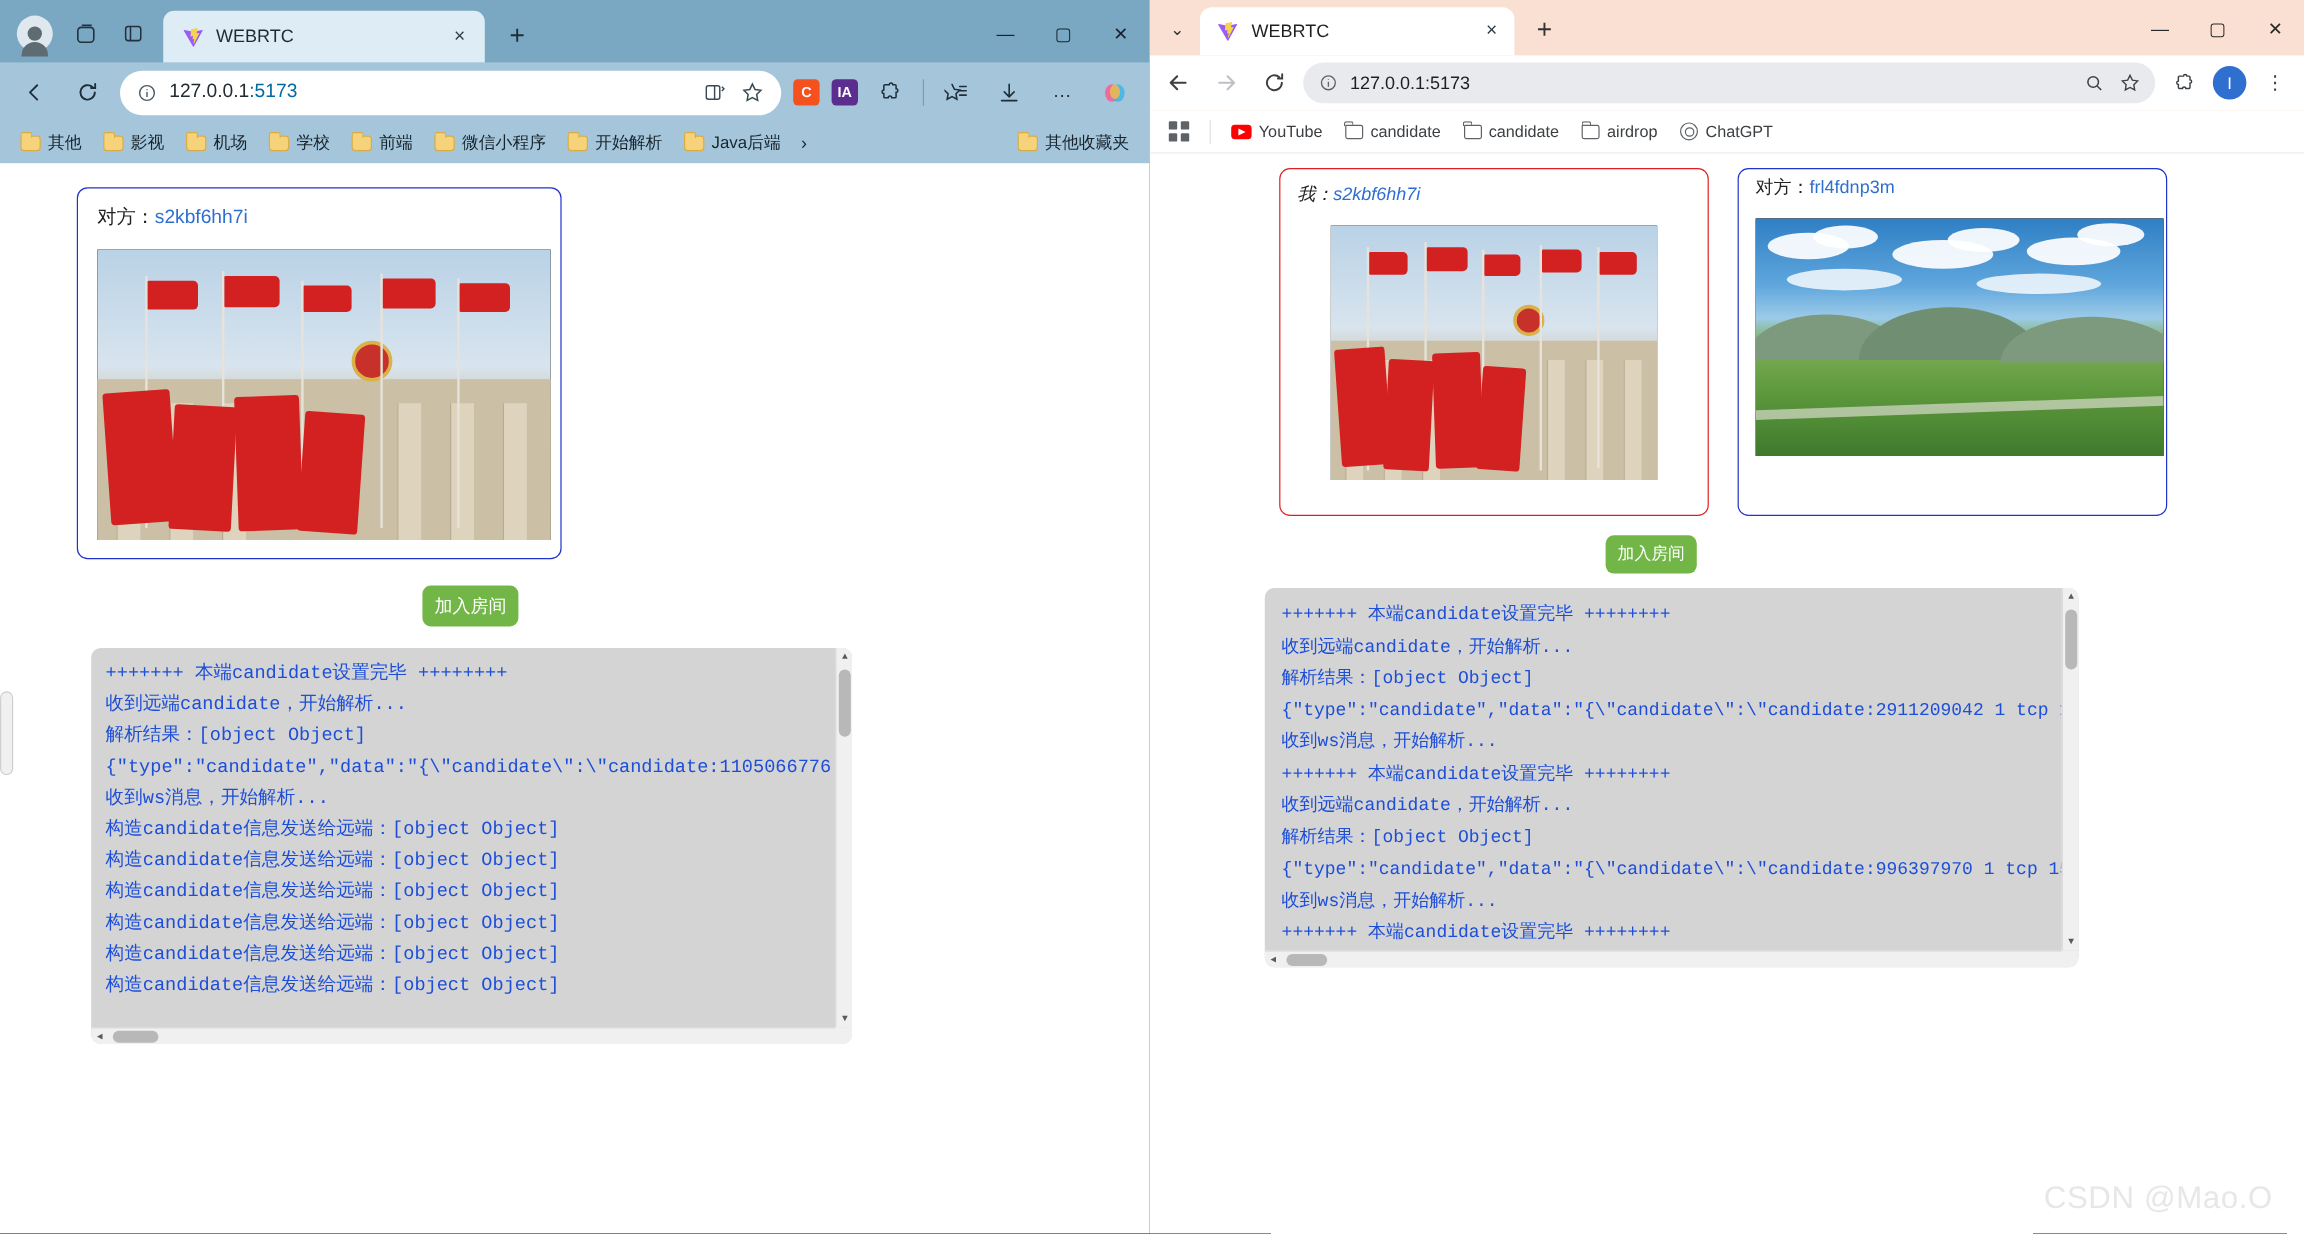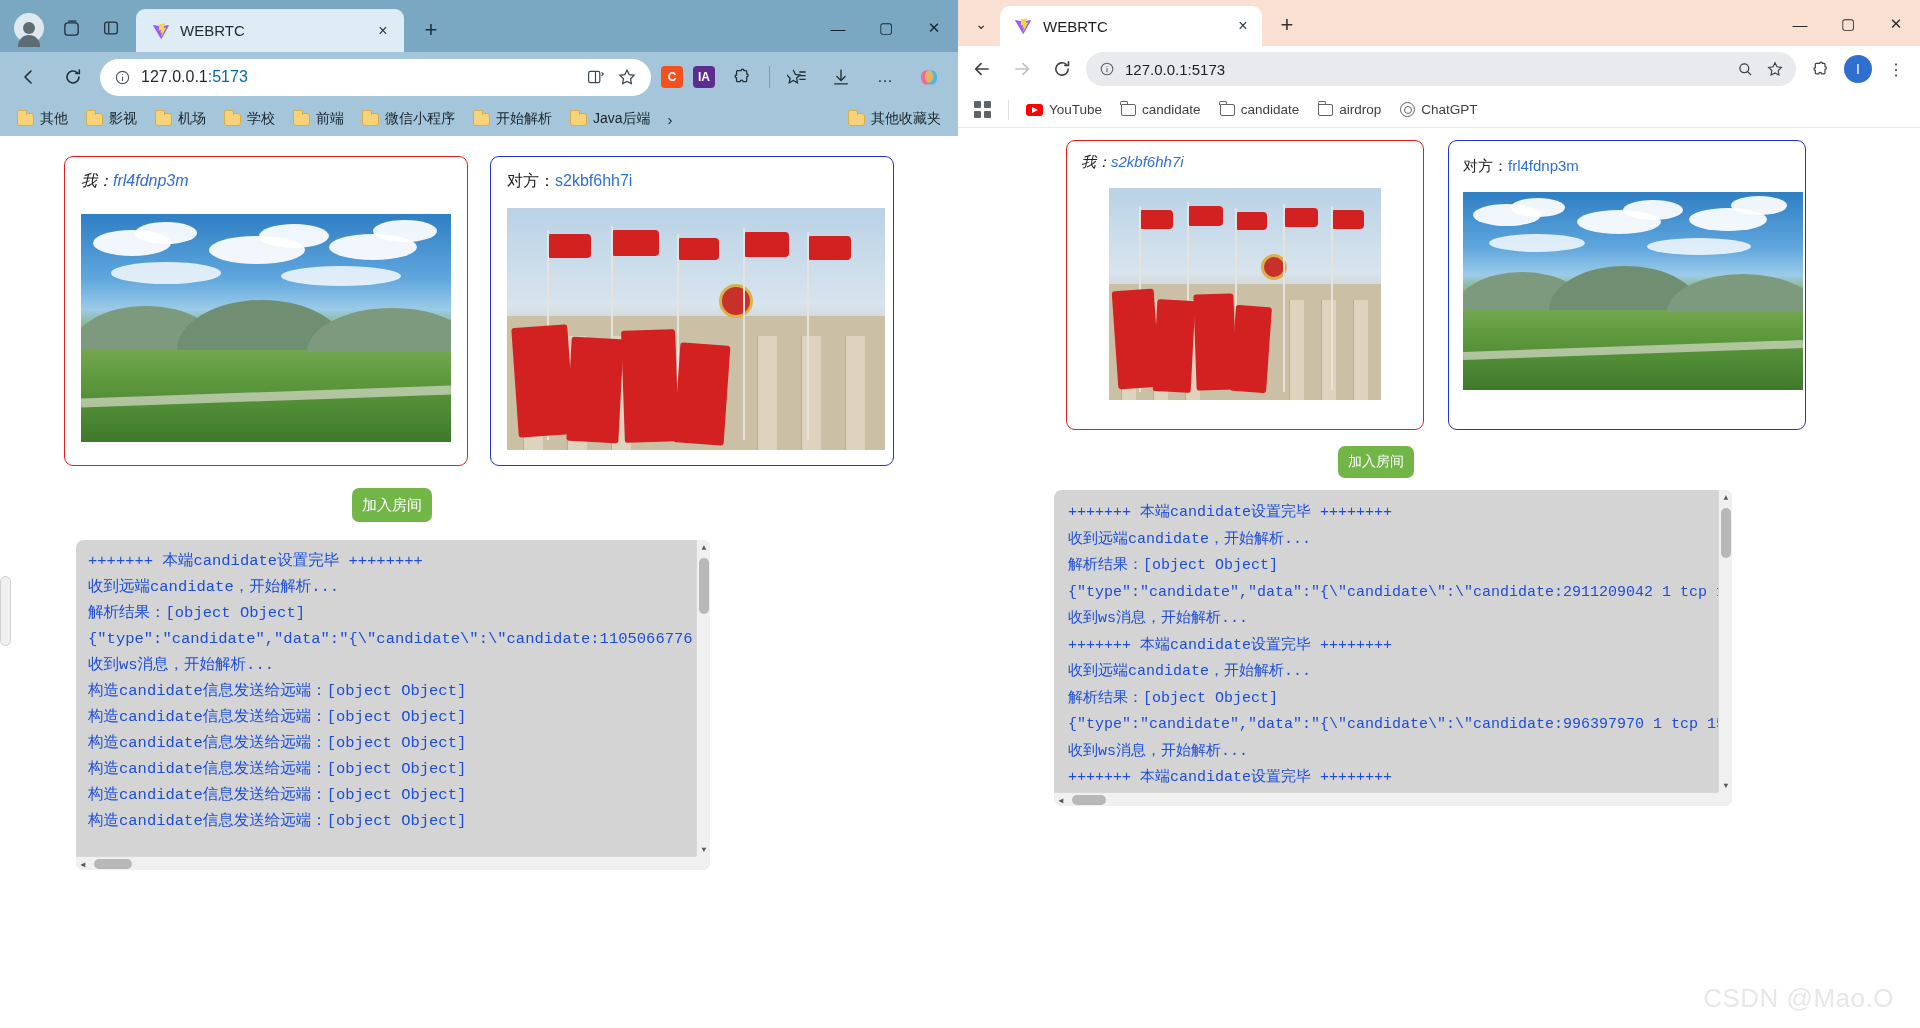--- a/index.html
+++ b/index.html
@@ -334,39 +334,20 @@
           <span class="bm-folder"></span>
           <span>其他收藏夹</span>
         </div>
     </div>
 
     <div class="edge-page">
       <div class="left-page-scroll"></div>
 
       <div class="app-row" style="position:absolute; left:64px; top:20px;">
 
-        <div class="peer-card me" style="width:404px; height:310px; padding:14px 16px;">
-          <div class="peer-label"><span>我：</span><span class="pid">frl4fdnp3m</span></div>
-          <div class="video-frame" style="width:370px; height:228px; margin-top:22px;">
-            <div class="scene-grass">
-              <div class="cloud" style="left:12px; top:16px; width:78px; height:26px;"></div>
-              <div class="cloud" style="left:54px; top:8px;  width:62px; height:22px;"></div>
-              <div class="cloud" style="left:128px;top:22px; width:96px; height:28px;"></div>
-              <div class="cloud" style="left:178px;top:10px; width:70px; height:24px;"></div>
-              <div class="cloud" style="left:248px;top:20px; width:88px; height:26px;"></div>
-              <div class="cloud" style="left:292px;top:6px;  width:64px; height:22px;"></div>
-              <div class="cloud" style="left:30px; top:48px; width:110px;height:22px; opacity:.8;"></div>
-              <div class="cloud" style="left:200px;top:52px; width:120px;height:20px; opacity:.8;"></div>
-              <div class="mountain" style="left:-10px; top:92px; width:150px; height:44px; background:#7d9a7e;"></div>
-              <div class="mountain" style="left:96px;  top:86px; width:170px; height:50px; background:#6f8e72;"></div>
-              <div class="mountain" style="left:226px; top:94px; width:170px; height:44px; background:#7d9a7e;"></div>
-              <div class="road" style="left:0; top:178px; width:370px; height:9px; transform: rotate(-2deg);"></div>
-            </div>
-          </div>
-        </div>
 
         <div class="peer-card other" style="width:404px; height:310px; padding:14px 16px;">
           <div class="peer-label"><span>对方：</span><span class="pid">s2kbf6hh7i</span></div>
           <div class="video-frame" style="width:378px; height:242px; margin-top:16px;">
             <div class="scene-flags">
               <div class="building" style="left:0; top:108px; width:378px; height:134px; background:#cbbfa6;"></div>
               <div class="pillar" style="left:16px;  top:128px; width:20px; height:114px;"></div>
               <div class="pillar" style="left:60px;  top:128px; width:20px; height:114px;"></div>
               <div class="pillar" style="left:104px; top:128px; width:20px; height:114px;"></div>
               <div class="pillar" style="left:250px; top:128px; width:20px; height:114px;"></div>
@@ -546,21 +527,21 @@
               <div class="pole" style="left:222px; top:18px; height:184px;"></div>
               <div class="flag" style="left:224px; top:22px; width:31px; height:19px;"></div>
               <div class="flag" style="left:6px;   top:102px; width:42px; height:98px; border-radius:3px; transform:rotate(-4deg);"></div>
               <div class="flag" style="left:46px;  top:112px; width:38px; height:92px; border-radius:3px; transform:rotate(3deg);"></div>
               <div class="flag" style="left:86px;  top:106px; width:40px; height:96px; border-radius:3px; transform:rotate(-2deg);"></div>
               <div class="flag" style="left:124px; top:118px; width:36px; height:86px; border-radius:3px; transform:rotate(4deg);"></div>
             </div>
           </div>
         </div>
 
-        <div class="peer-card other" style="width:358px; height:290px; padding:16px 14px;">
+        <div class="peer-card other" style="width:358px; height:290px; padding:6px 14px;">
           <div class="peer-label" style="font-size:15px;"><span>对方：</span><span class="pid">frl4fdnp3m</span></div>
           <div class="video-frame" style="width:340px; height:198px; margin-top:16px;">
             <div class="scene-grass">
               <div class="cloud" style="left:10px; top:12px; width:68px; height:22px;"></div>
               <div class="cloud" style="left:48px; top:6px;  width:54px; height:19px;"></div>
               <div class="cloud" style="left:114px;top:18px; width:84px; height:24px;"></div>
               <div class="cloud" style="left:160px;top:8px;  width:60px; height:20px;"></div>
               <div class="cloud" style="left:226px;top:16px; width:78px; height:23px;"></div>
               <div class="cloud" style="left:268px;top:4px;  width:56px; height:19px;"></div>
               <div class="cloud" style="left:26px; top:42px; width:96px; height:18px; opacity:.8;"></div>

